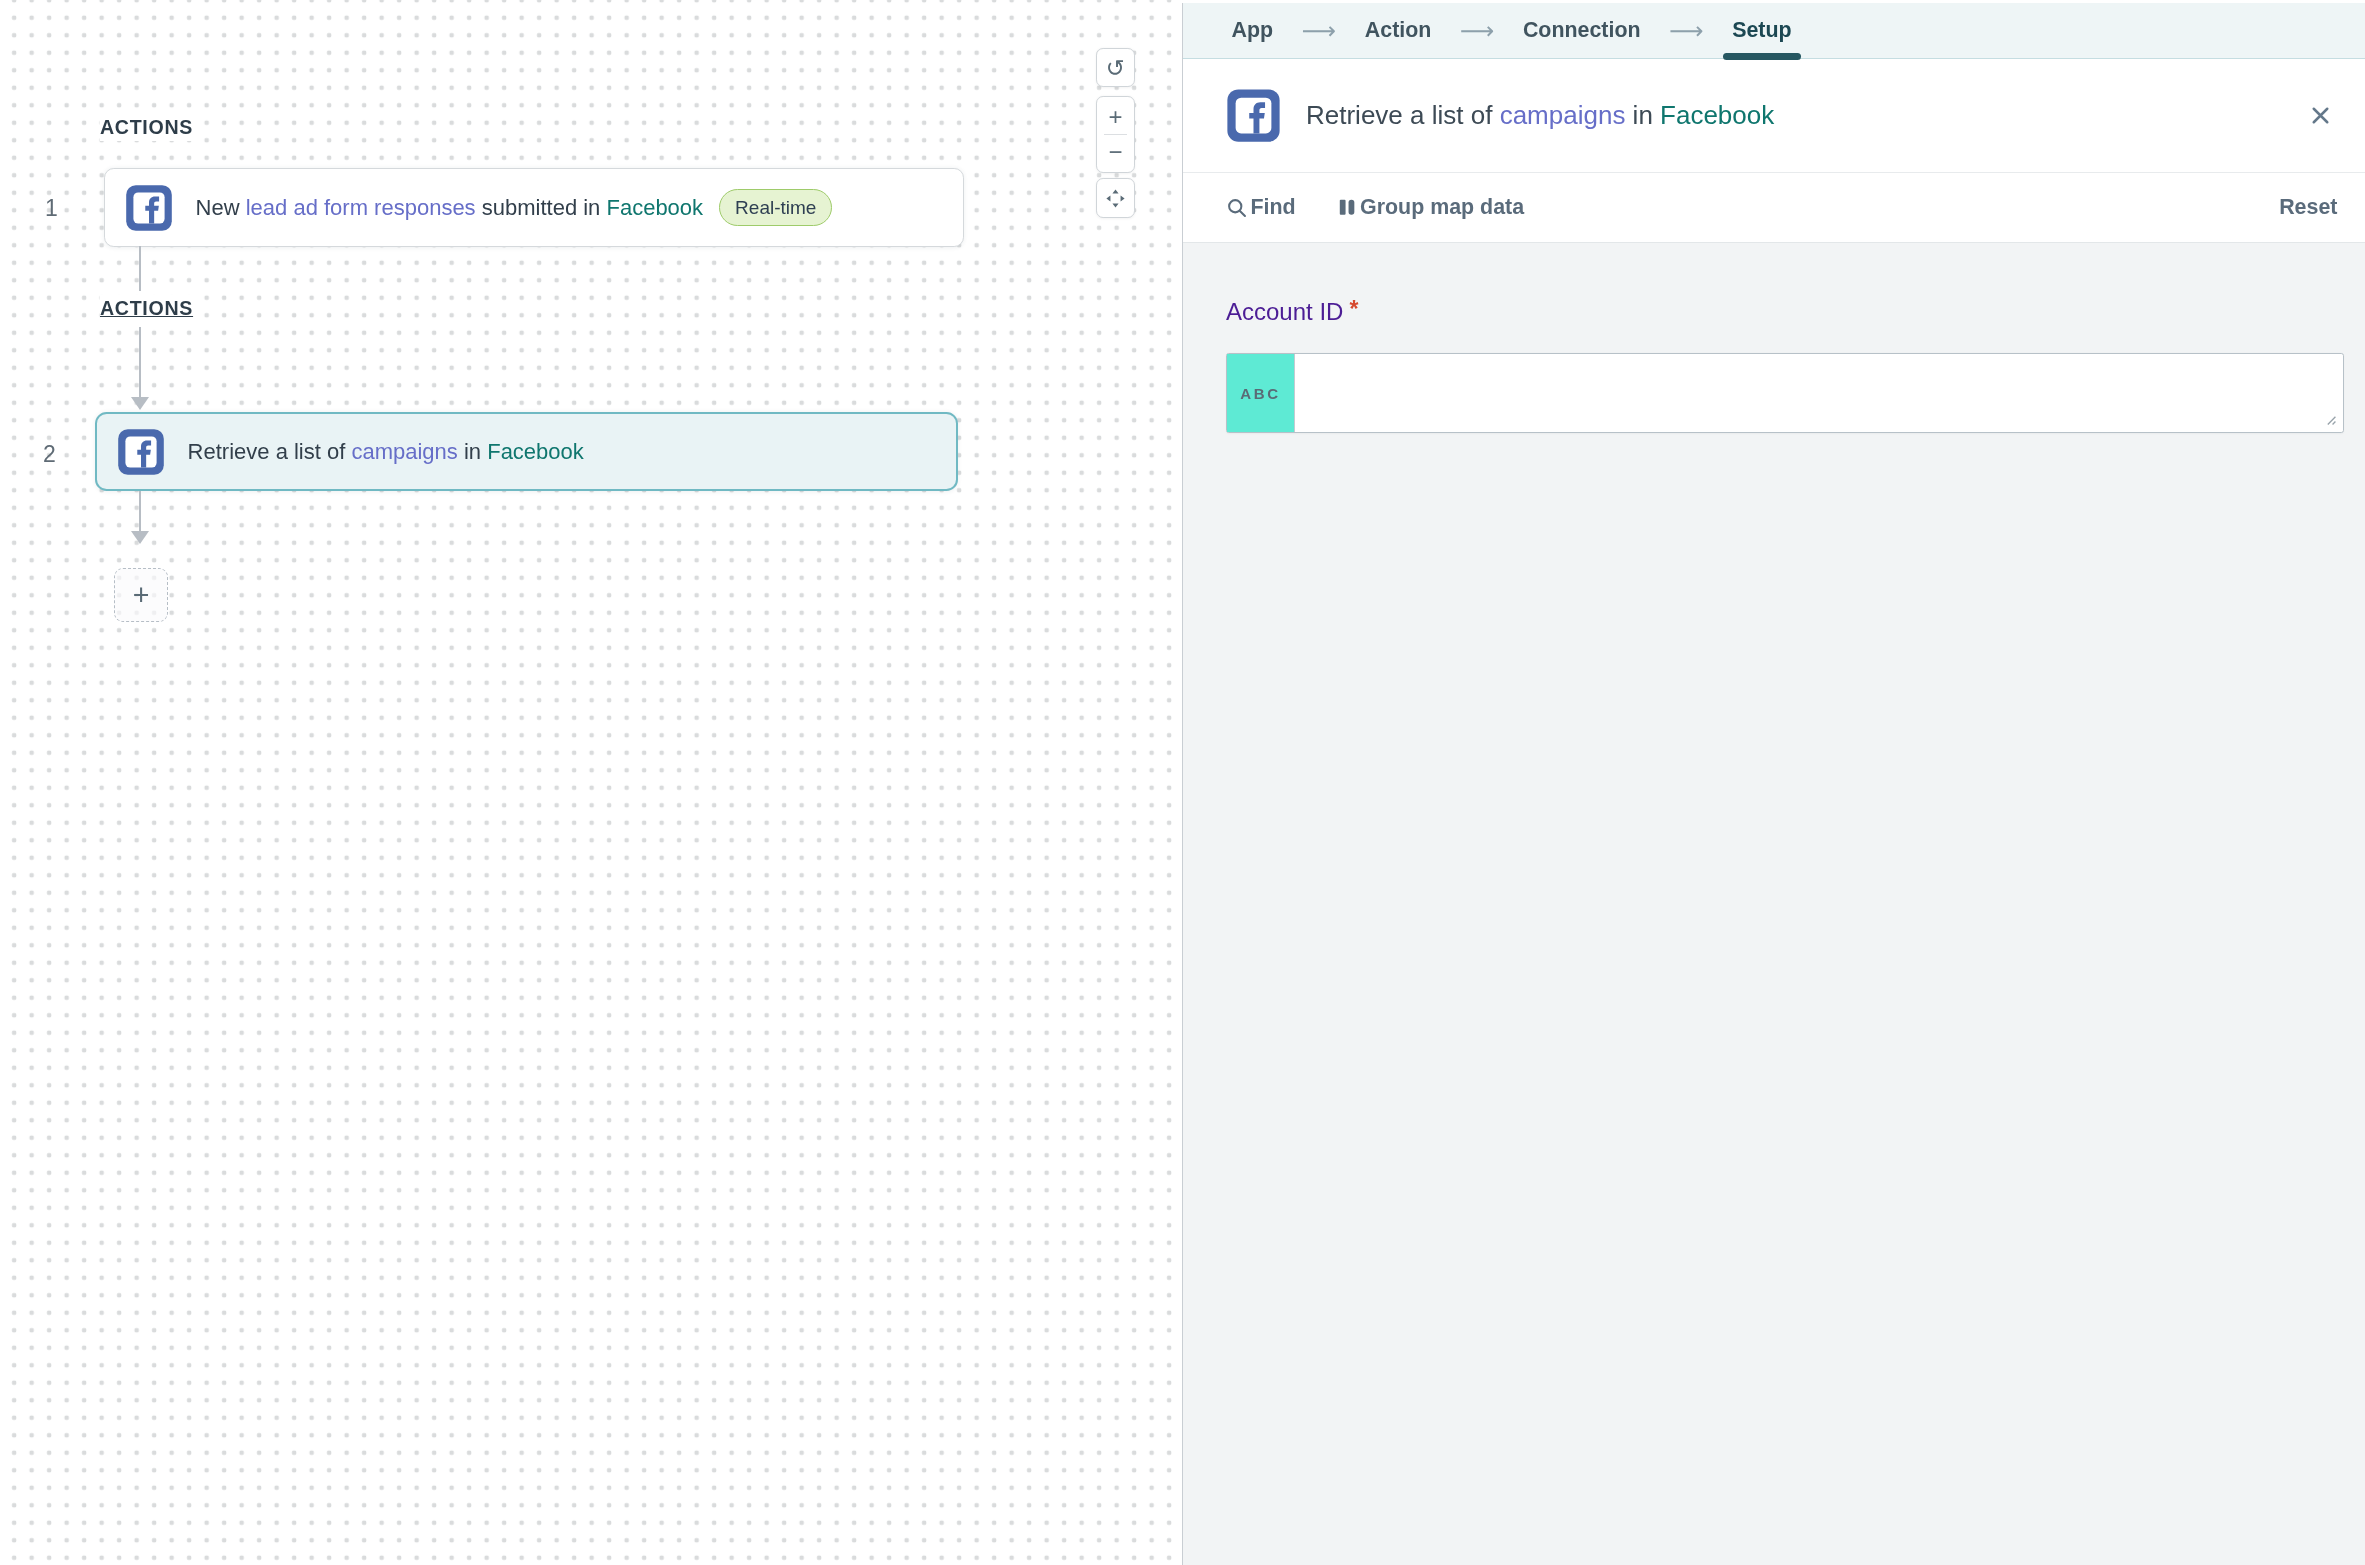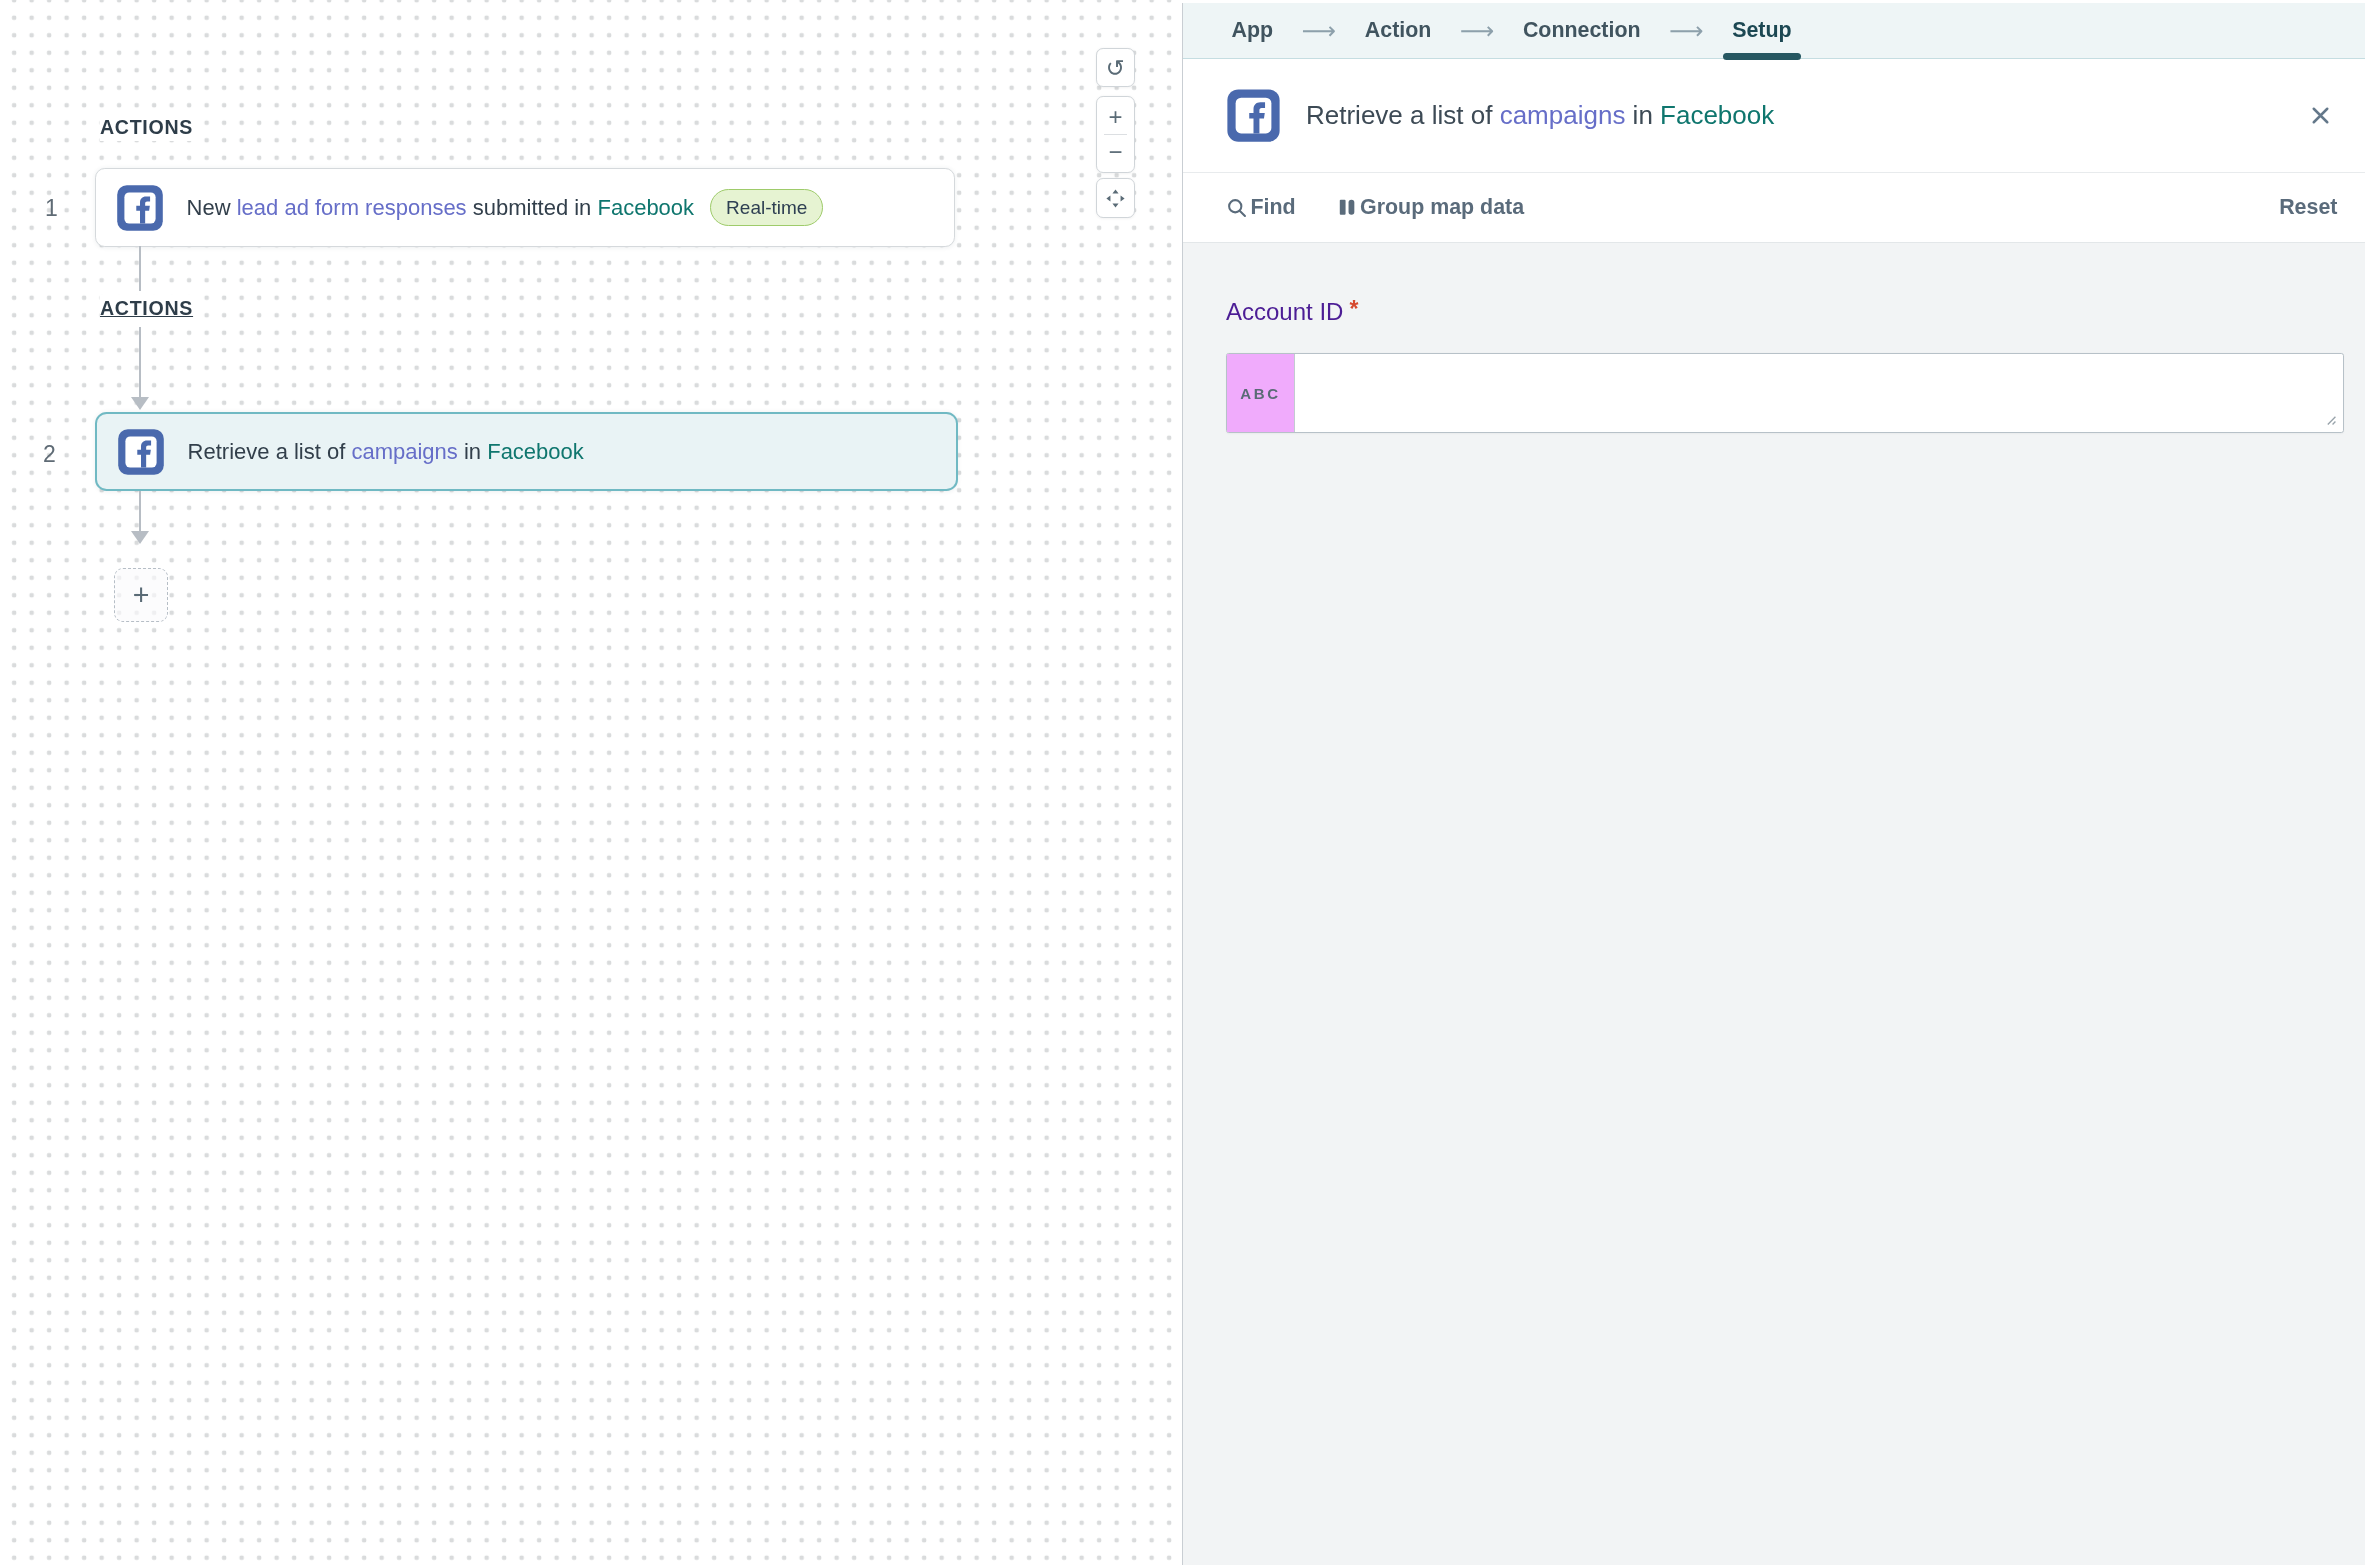--- a/index.html
+++ b/index.html
@@ -24,21 +24,21 @@
   .step-num { position: absolute; font-size: 23px; color: #5f6b75; }
   .num1 { left: 45px; top: 195px; }
   .num2 { left: 43px; top: 441px; }
 
   .step-card {
     position: absolute; display: flex; align-items: center;
     background: #ffffff; border: 1.8px solid #d5d9dc; border-radius: 9.8px;
     padding: 0 18px 0 19.6px; box-shadow: 0 0.9px 4.5px rgba(40,60,80,0.08);
     cursor: pointer; white-space: nowrap;
   }
-  .step1 { left: 95px; top: 168px; width: 860px; height: 79px; }
+  .step1 { left: 104px; top: 168px; width: 860px; height: 79px; }
   .step2 { left: 95px; top: 412px; width: 863px; height: 79px;
            border: 2.7px solid #70b9c3; background: #e9f3f5; border-radius: 11.6px; }
 
   .fb-sm { width: 48px; height: 48px; flex: none; margin-right: 23px; }
   .step-text { font-size: 22px; color: #323f4b; }
   .lnk { color: #666ec8; text-decoration: none; cursor: pointer; }
   .lnk-fb { color: #0f766e; }
 
   .badge {
     margin-left: 16px; font-size: 19px; color: #2e3f52;
@@ -123,21 +123,21 @@
   .tbtn-reset { margin-left: auto; }
 
   .pbody { flex: 1; background: #f2f4f5; padding: 55px 22px 0 43px; }
   .flabel-row { display: flex; align-items: flex-start; }
   .flabel { font-size: 24px; font-weight: 400; color: #4c1d95; }
   .req { color: #d6492f; margin-left: 6.2px; font-size: 23px; font-weight: 700; line-height: 1; }
 
   .input-group { margin-top: 27px; display: flex; border: 1.8px solid #b7c1c8;
                  border-radius: 2.7px; background: #fff; height: 80px; position: relative;
                  box-shadow: 0 0.9px 1.8px rgba(0,0,0,0.04); }
-  .input-prefix { width: 68px; background: #f0abfc; border-right: 1.8px solid #c3cbd1;
+  .input-prefix { width: 68px; background: #5eead4; border-right: 1.8px solid #c3cbd1;
                   display: flex; align-items: center; justify-content: center;
                   font-size: 15px; font-weight: 700; letter-spacing: 2.7px; color: #5a6b76;
                   flex: none; }
   textarea.field { flex: 1; border: none; outline: none; resize: none; background: transparent;
                    font-family: inherit; font-size: 21.4px; color: #323f4b; padding: 12.5px 18px; }
   .resize-glyph { position: absolute; right: 6.2px; bottom: 6.2px; pointer-events: none; }
 </style>
 </head>
 <body>
 

